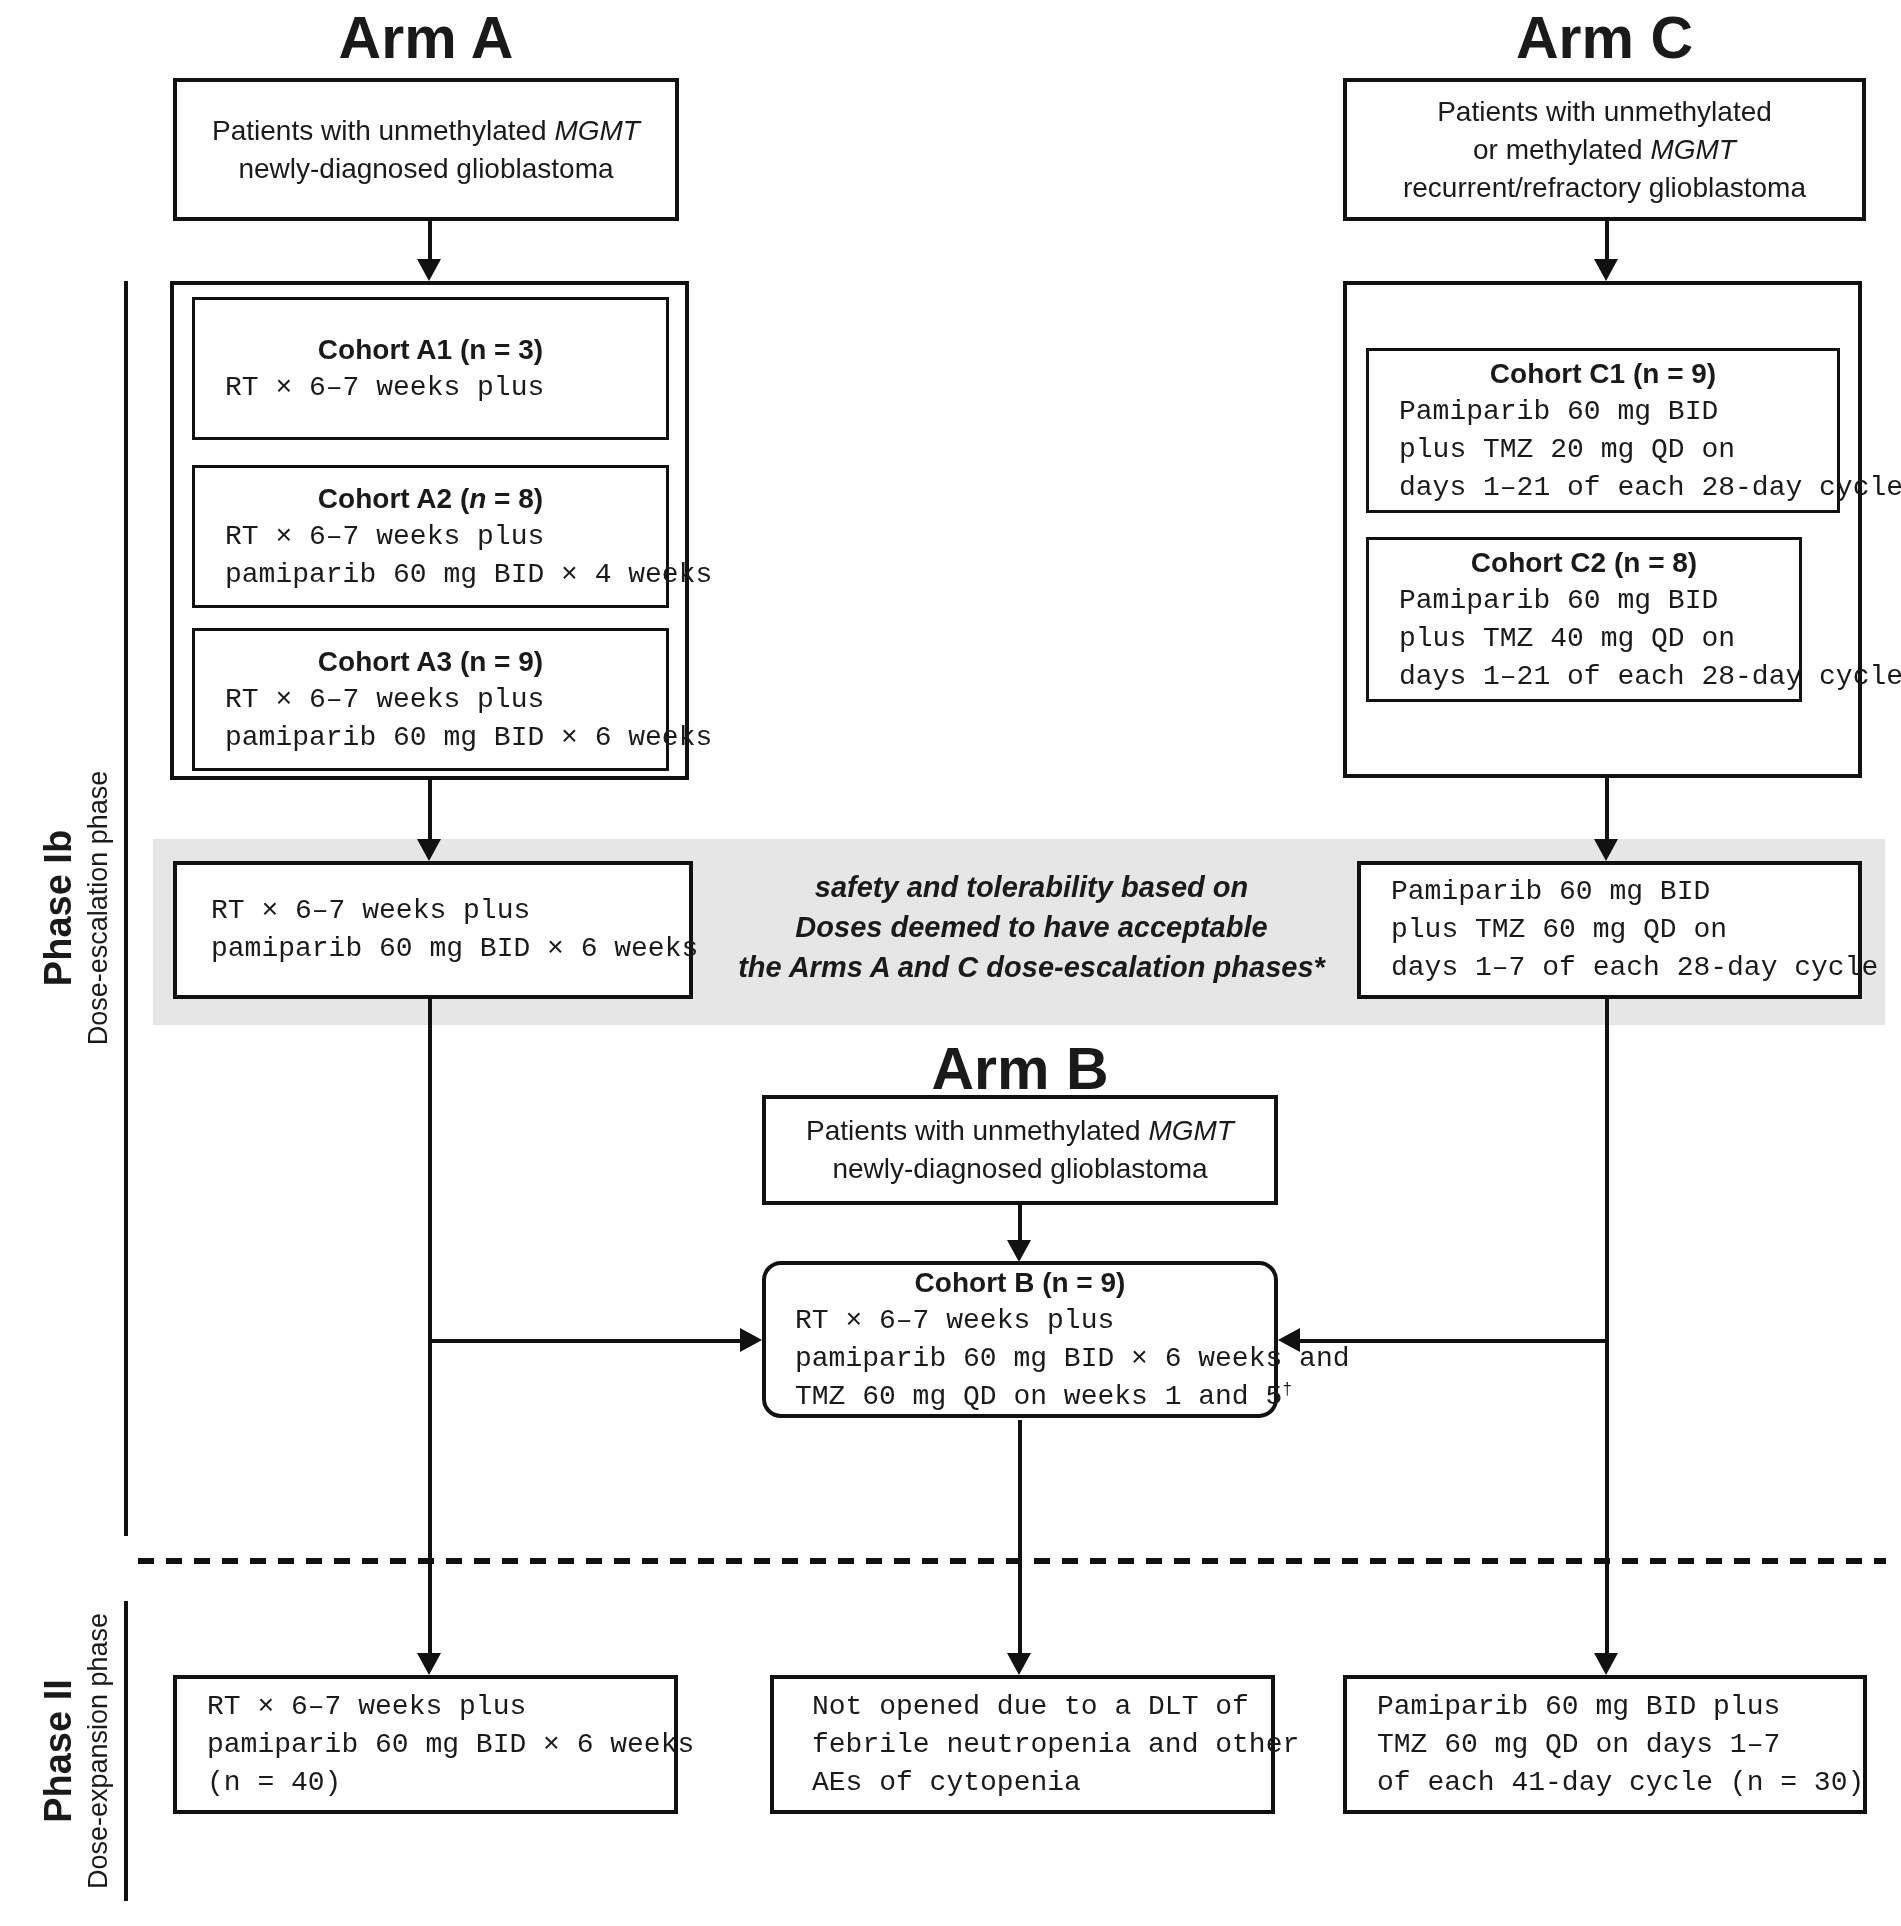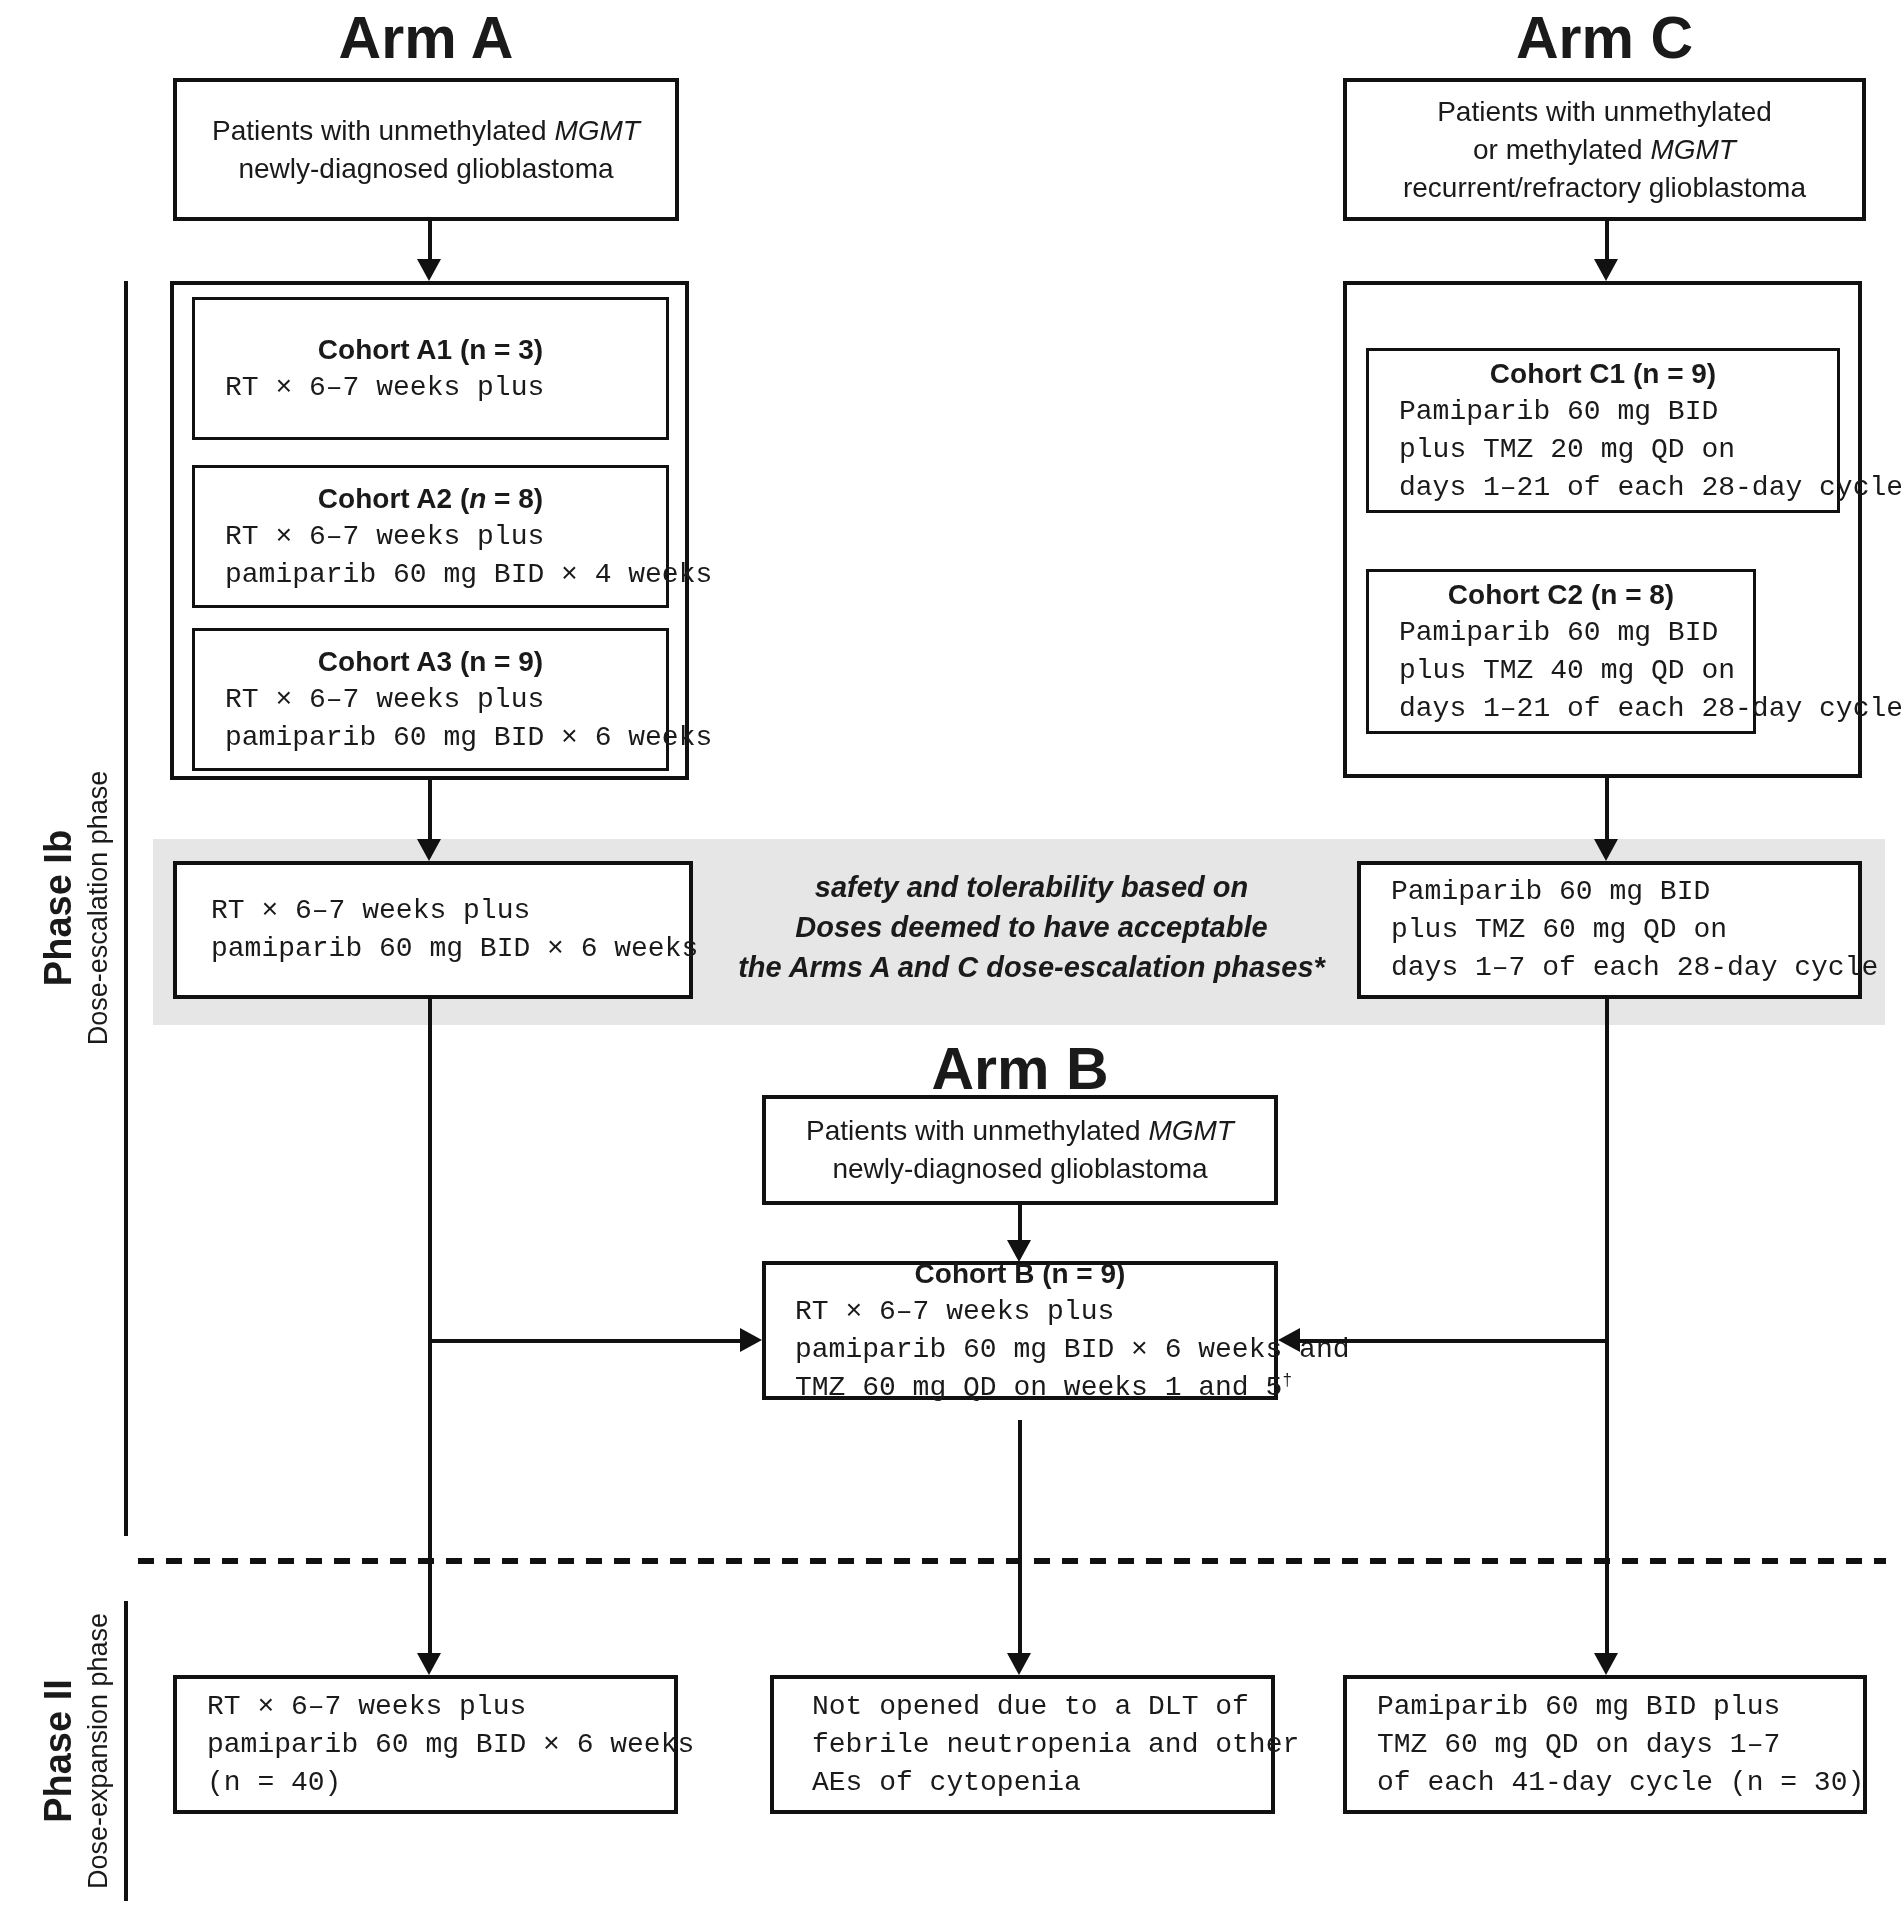--- a/index.html
+++ b/index.html
@@ -117,21 +117,21 @@
 <div class="arm-title" style="left:762px; top:1035px; width:516px;">Arm B</div>
 
 <div class="box" style="left:762px; top:1095px; width:516px; height:110px;">
   <div class="ln ctr">Patients with unmethylated <i>MGMT</i></div>
   <div class="ln ctr">newly-diagnosed glioblastoma</div>
 </div>
 
 <div class="vl" style="left:1018px; top:1204px; height:36px;"></div>
 <div class="td" style="left:1007px; top:1240px;"></div>
 
-<div class="box" style="left:762px; top:1261px; width:516px; height:139px;">
+<div class="box" style="left:762px; top:1261px; width:516px; height:157px;border-radius:19px;">
   <div class="ln ctr bold">Cohort B (n = 9)</div>
   <div class="ln pl" style="padding-left:29px;">RT × 6–7 weeks plus</div>
   <div class="ln pl" style="padding-left:29px;">pamiparib 60 mg BID × 6 weeks and</div>
   <div class="ln pl" style="padding-left:29px;">TMZ 60 mg QD on weeks 1 and 5<sup>†</sup></div>
 </div>
 
 <div class="hl" style="left:428px; top:1339px; width:314px;"></div>
 <div class="tr" style="left:740px; top:1328px;"></div>
 
 <div class="hl" style="left:1300px; top:1339px; width:309px;"></div>
@@ -159,21 +159,21 @@
 
 <div class="box thick" style="left:1343px; top:281px; width:519px; height:497px;"></div>
 
 <div class="box" style="left:1366px; top:348px; width:474px; height:165px; border-width:3.6px;">
   <div class="ln ctr bold">Cohort C1 (n = 9)</div>
   <div class="ln pl">Pamiparib 60 mg BID</div>
   <div class="ln pl">plus TMZ 20 mg QD on</div>
   <div class="ln pl">days 1–21 of each 28-day cycle</div>
 </div>
 
-<div class="box" style="left:1366px; top:537px; width:390px; height:165px; border-width:3.6px;margin-top:32px;">
+<div class="box" style="left:1366px; top:537px; width:436px; height:165px; border-width:3.6px;">
   <div class="ln ctr bold">Cohort C2 (n = 8)</div>
   <div class="ln pl">Pamiparib 60 mg BID</div>
   <div class="ln pl">plus TMZ 40 mg QD on</div>
   <div class="ln pl">days 1–21 of each 28-day cycle</div>
 </div>
 
 <div class="vl" style="left:1605px; top:778px; height:62px;"></div>
 <div class="td" style="left:1594px; top:839px;"></div>
 
 <div class="box" style="left:1357px; top:861px; width:505px; height:138px;">

